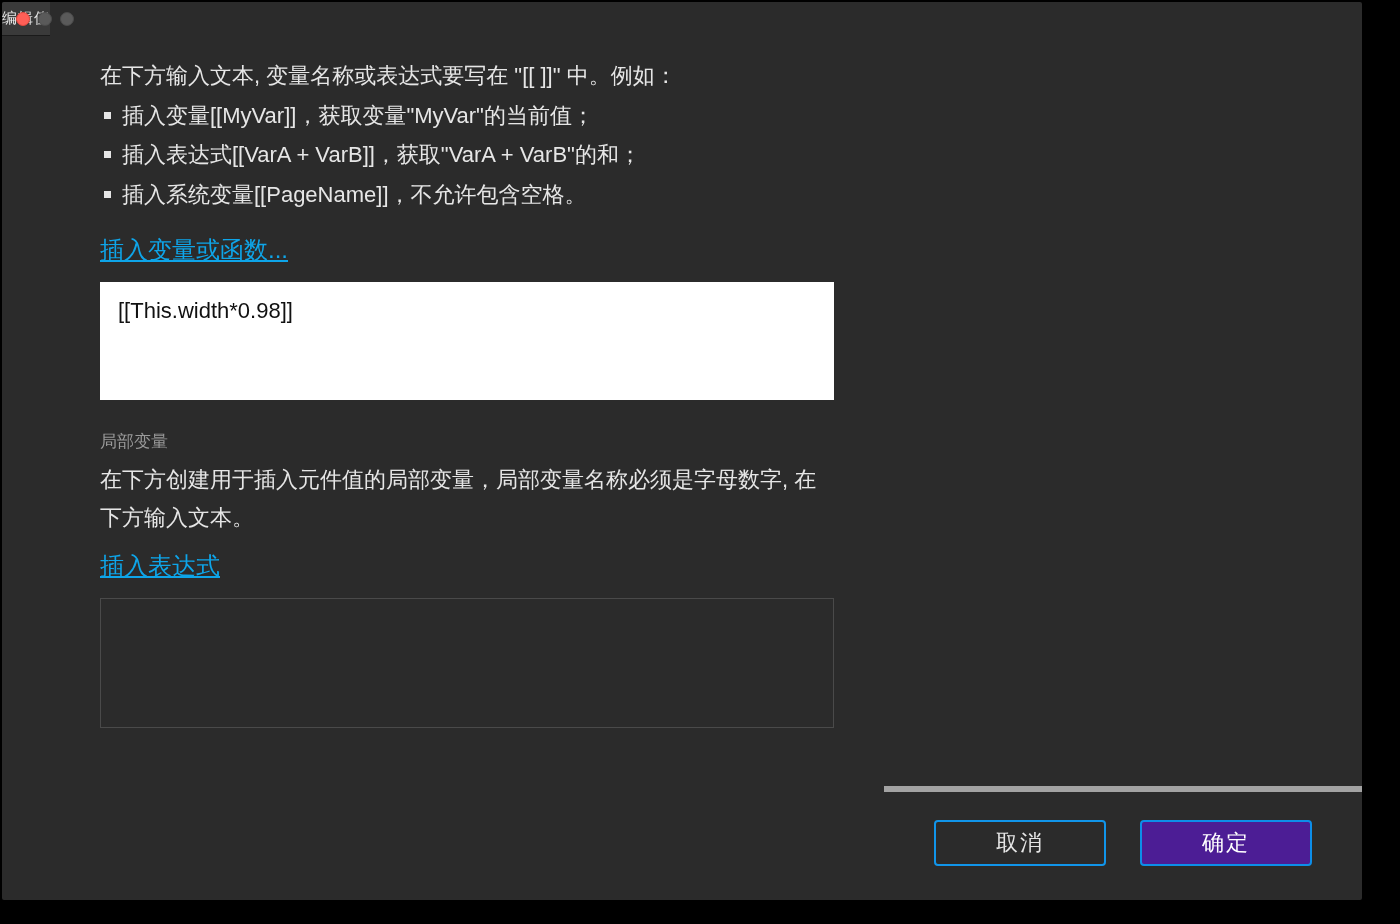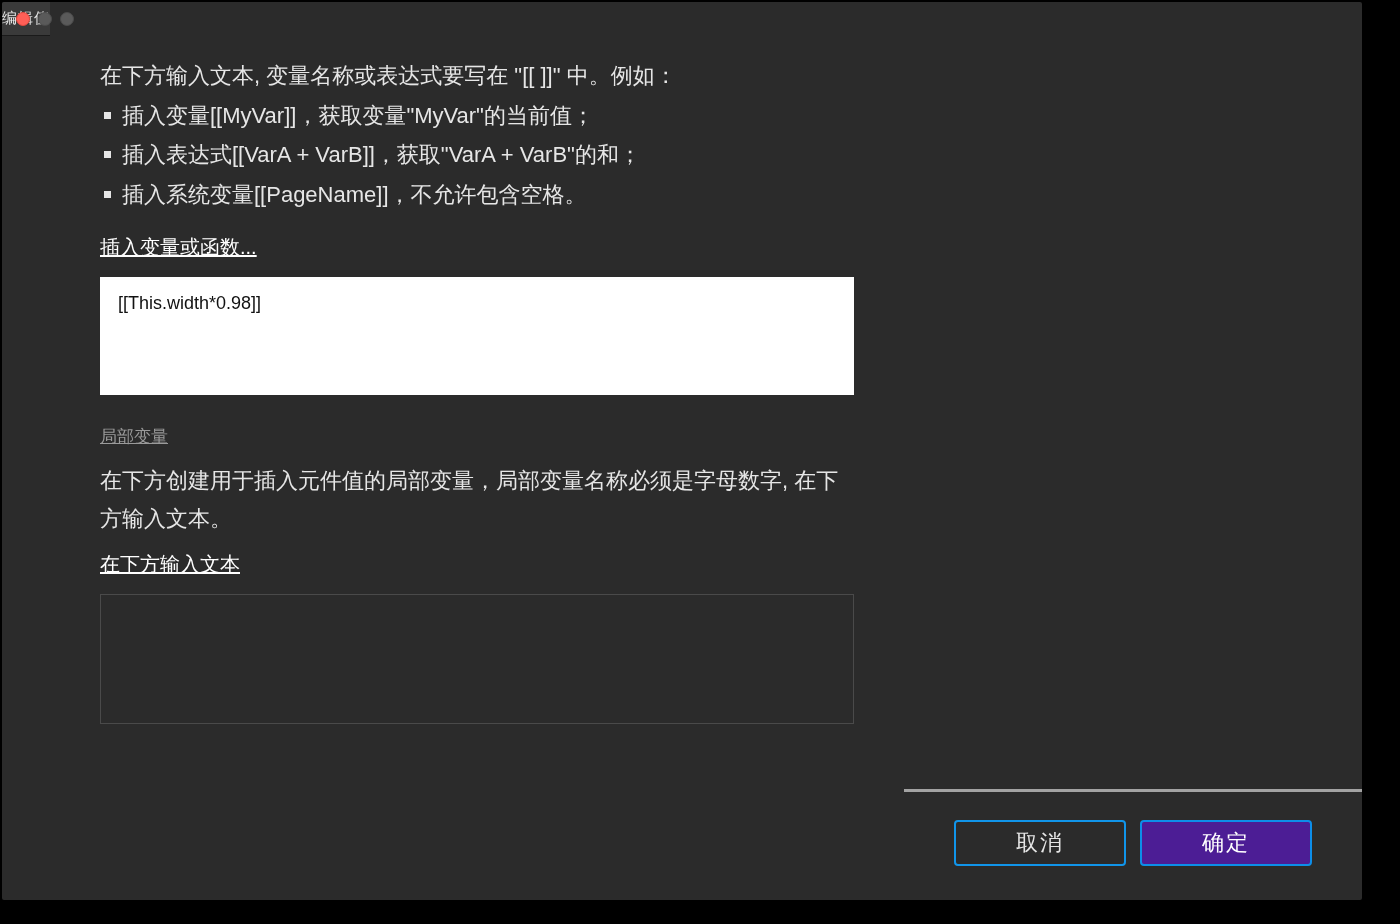--- a/index.html
+++ b/index.html
@@ -81,64 +81,63 @@
   .bullets li::before {
     content: "";
     position: absolute;
     left: 4px;
     top: 16px;
     width: 7px;
     height: 7px;
     background: #e6e6e6;
   }
   .link {
-    font-size: 20px;
-    color: #ffffff;
+    font-size: 24px;
+    color: #0ea5e9;
     text-decoration: underline;
     cursor: pointer;
     display: inline-block;
     margin-bottom: 16px;
   }
   .expr-box {
     width: 100%;
     height: 118px;
     background: #fff;
     color: #111;
-    font-size: 18px;
+    font-size: 22px;
     padding: 16px 18px;
     border: none;
     outline: none;
     resize: none;
     font-family: inherit;
     margin-bottom: 30px;
   }
   .section-label {
     font-size: 17px;
     color: #9a9a9a;
-    margin-bottom: 14px;
-    text-decoration: underline;
+    margin-bottom: 8px;
   }
   .desc {
     font-size: 22px;
     line-height: 1.7;
     margin-bottom: 14px;
   }
   .local-area {
     width: 100%;
     height: 130px;
     background: #2b2b2b;
     border: 1px solid #4a4a4a;
   }
   .footer {
-    border-top: 3px solid #a3a3a3;
+    border-top: 6px solid #a3a3a3;
     margin-top: auto;
     padding: 28px 50px 34px 50px;
     display: flex;
     justify-content: flex-end;
-    gap: 14px;
+    gap: 34px;
   }
   .btn {
     width: 172px;
     height: 46px;
     font-size: 22px;
     border-radius: 4px;
     cursor: pointer;
     display: flex;
     align-items: center;
     justify-content: center;
@@ -179,21 +178,21 @@
         <li>插入系统变量[[PageName]]，不允许包含空格。</li>
       </ul>
     </div>
 
     <span class="link">插入变量或函数...</span>
 
     <textarea class="expr-box" style="">[[This.width*0.98]]</textarea>
 
     <div class="section-label">局部变量</div>
     <div class="desc">在下方创建用于插入元件值的局部变量，局部变量名称必须是字母数字, 在下方输入文本。</div>
-    <span class="link">在下方输入文本</span>
+    <span class="link">插入表达式</span>
 
     <div class="local-area"></div>
 
   </div>
 
   <div class="footer">
     <div class="btn btn-cancel">取消</div>
     <div class="btn btn-ok">确定</div>
   </div>
 

